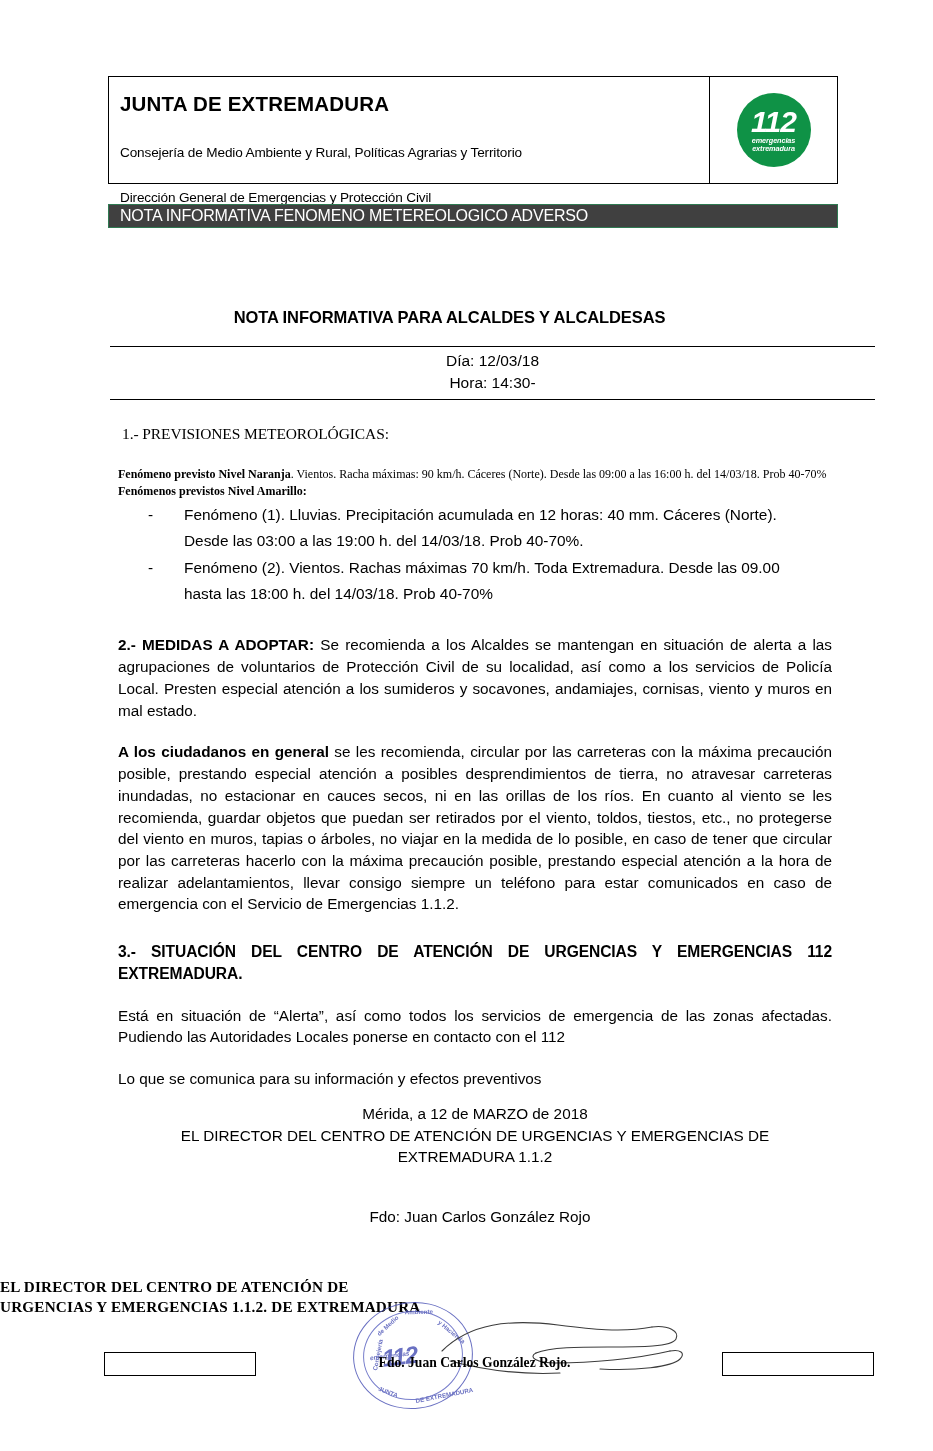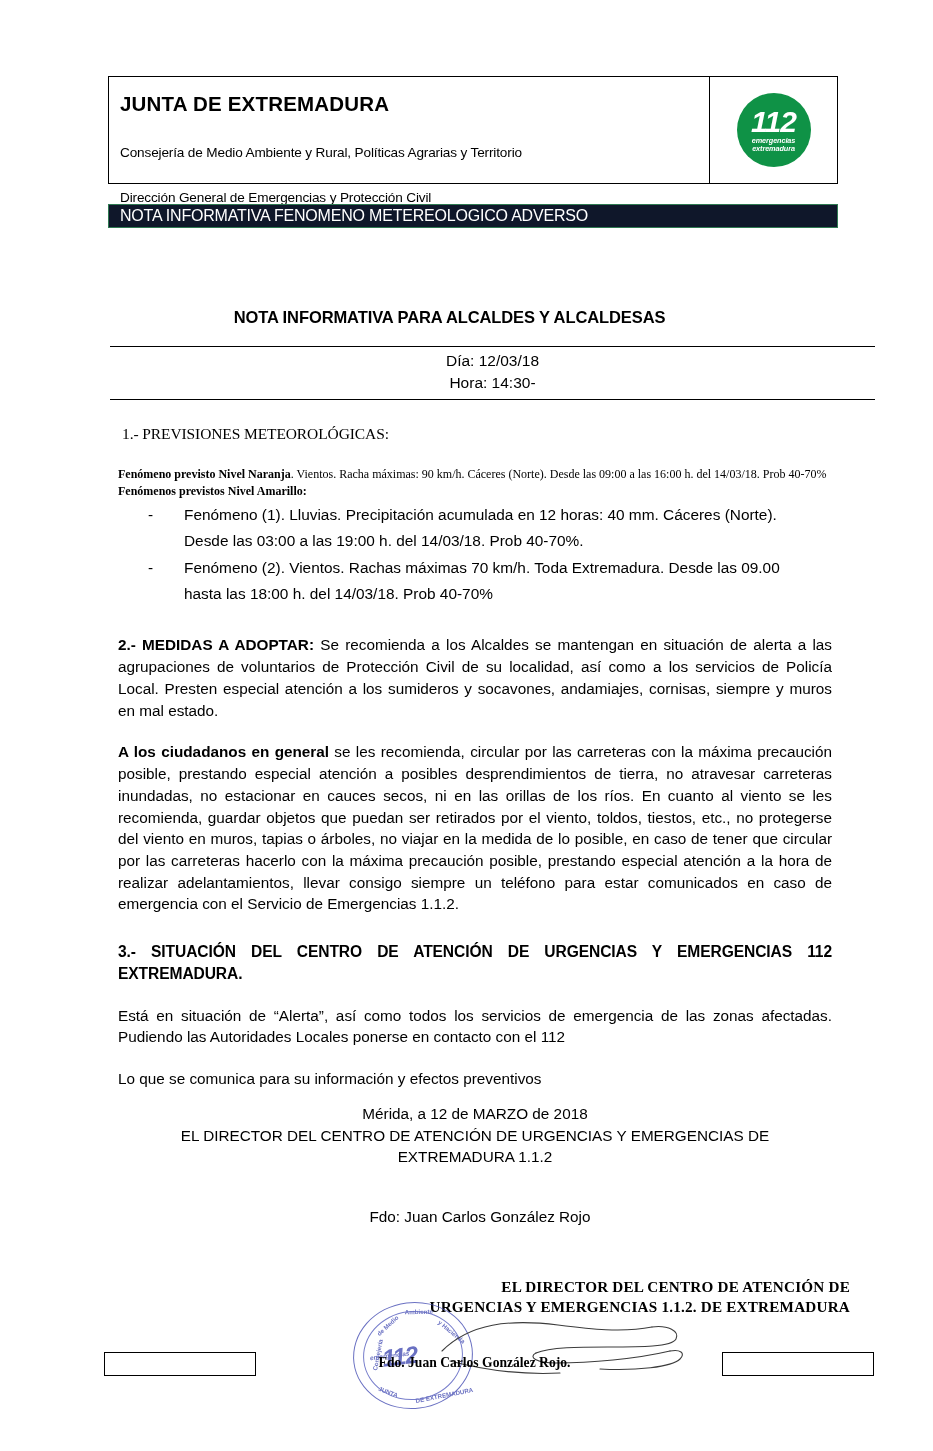--- a/index.html
+++ b/index.html
@@ -93,21 +93,21 @@
   }
   .logo-sub1 { margin-top: 2px; }
 
   
   .banner {
     position: absolute;
     left: 108px;
     top: 204px;
     width: 730px;
     height: 24px;
-    background: #0f172a;
+    background: #404040;
     border: 1px solid #2f7a52;
     box-sizing: border-box;
   }
   .banner-text {
     position: absolute;
     left: 11px;
     top: 2px;
     font-size: 16px;
     color: #ffffff;
     letter-spacing: -0.2px;
@@ -221,21 +221,21 @@
     left: 0;
     top: 1277px;
     width: 933px;
     height: 145px;
   }
   .stamp-heading {
     position: absolute;
     left: 0;
     top: 0;
     width: 850px;
-    text-align: right;
+    text-align: left;
     font-family: "Liberation Serif", serif;
     font-size: 15.2px;
     font-weight: bold;
     line-height: 1.33;
     letter-spacing: 0.2px;
   }
   .stamp-fdo {
     position: absolute;
     left: 0;
     top: 78px;
@@ -373,21 +373,21 @@
       </li>
       <li>
         <span class="dash">-</span>
         <div>Fenómeno (2). Vientos. Rachas máximas 70 km/h. Toda Extremadura. Desde las 09.00</div>
         <div>hasta las 18:00 h. del 14/03/18. Prob 40-70%</div>
       </li>
     </ul>
 
     <div class="gap-lg"></div>
 
-    <p class="body"><b>2.- MEDIDAS A ADOPTAR:</b><span> Se recomienda a los Alcaldes se mantengan en situación de alerta a las agrupaciones de voluntarios de Protección Civil de su localidad, así como a los servicios de Policía Local. Presten especial atención a los sumideros y socavones, andamiajes, cornisas, siempre y muros en mal estado.</span></p>
+    <p class="body"><b>2.- MEDIDAS A ADOPTAR:</b><span> Se recomienda a los Alcaldes se mantengan en situación de alerta a las agrupaciones de voluntarios de Protección Civil de su localidad, así como a los servicios de Policía Local. Presten especial atención a los sumideros y socavones, andamiajes, cornisas, viento y muros en mal estado.</span></p>
 
     <div class="gap-md"></div>
 
     <p class="body"><b>A los ciudadanos en general</b><span> se les recomienda,  circular por las carreteras con la máxima precaución posible, prestando especial atención a posibles desprendimientos de tierra, no atravesar carreteras inundadas, no estacionar en cauces secos, ni en las orillas de los ríos. En cuanto al viento se les recomienda, guardar objetos que puedan ser retirados por el viento, toldos, tiestos, etc., no protegerse del viento en muros, tapias o árboles, no viajar en la medida de lo posible, en caso de tener que circular por las carreteras hacerlo con la máxima precaución posible, prestando especial atención a la hora de realizar adelantamientos, llevar consigo siempre un teléfono para estar comunicados en caso de emergencia con el Servicio de Emergencias 1.1.2.</span></p>
 
     <div class="gap-lg"></div>
 
     <p class="sec3">3.- SITUACIÓN DEL CENTRO DE ATENCIÓN DE URGENCIAS Y EMERGENCIAS 112 EXTREMADURA.</p>
 
     <div class="gap-md"></div>

